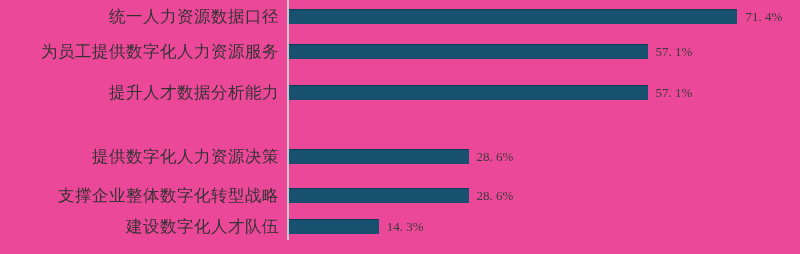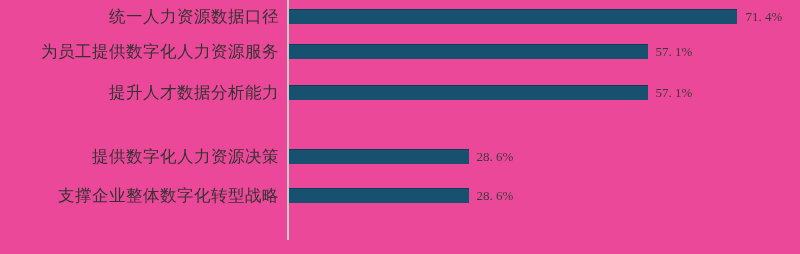--- a/index.html
+++ b/index.html
@@ -125,15 +125,22 @@
           <div class="value-label" style="left: 187.608px; color: rgb(58, 58, 58);">28. 6%</div>
         </div>
       </div>
       <div class="row" style="top: 178px;">
         <div class="cat-label">支撑企业整体数字化转型战略</div>
         <div class="bar-wrap">
           <div class="bar" style="width: 179.608px; background: rgb(24, 80, 111); border-top-color: rgb(15, 61, 88);"></div>
           <div class="value-label" style="left: 187.608px; color: rgb(58, 58, 58);">28. 6%</div>
         </div>
       </div>
+      <div class="row" style="top: 209px;">
+        <div class="cat-label">建设数字化人才队伍</div>
+        <div class="bar-wrap">
+          <div class="bar" style="width: 89.804px; background: rgb(24, 80, 111); border-top-color: rgb(15, 61, 88);"></div>
+          <div class="value-label" style="left: 97.804px; color: rgb(58, 58, 58);">14. 3%</div>
+        </div>
+      </div>
     </div>
 
 </div>
 
 </body></html>

